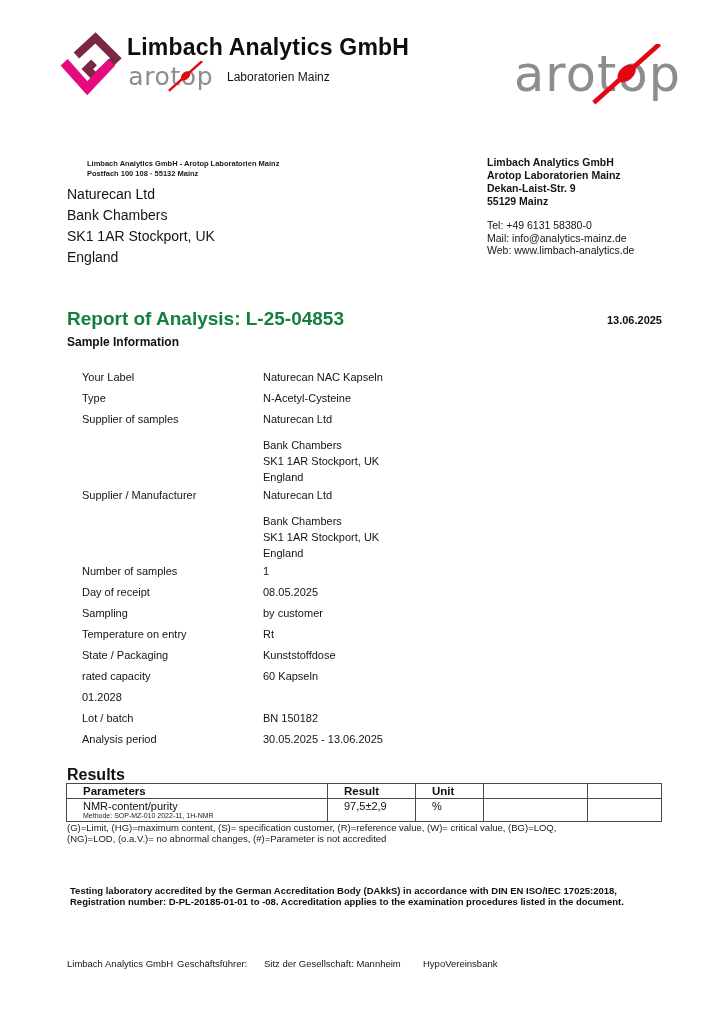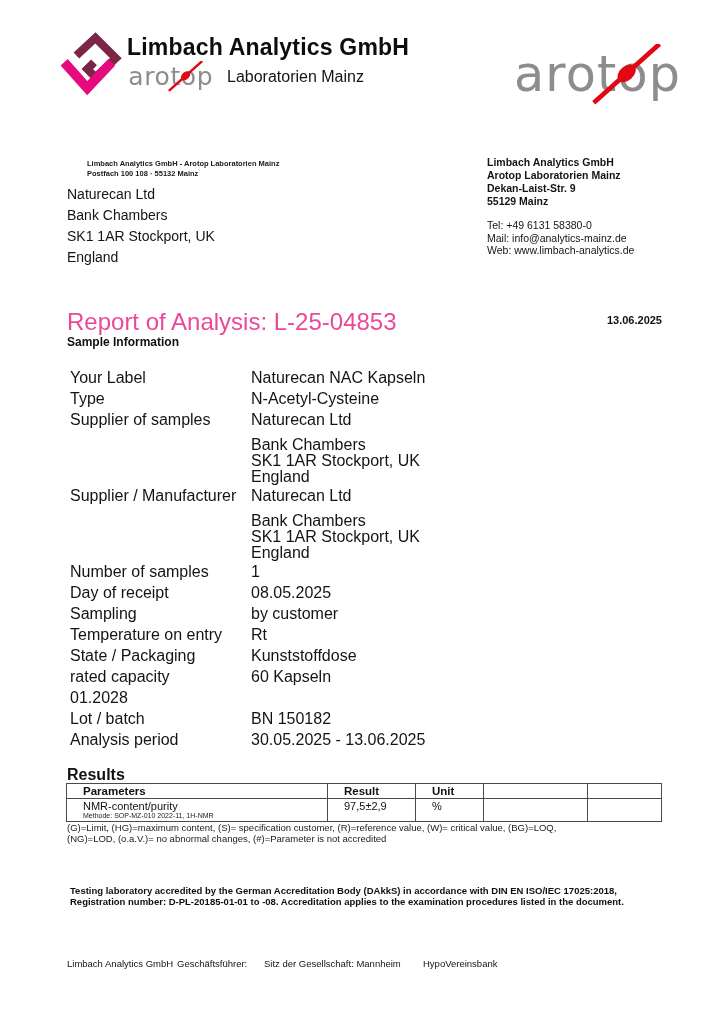--- a/index.html
+++ b/index.html
@@ -4,37 +4,37 @@
 <style>
   * { margin:0; padding:0; box-sizing:border-box; }
   html,body { background:#ffffff; }
   body { font-family:"Liberation Sans", sans-serif; color:#111; }
   .page { position:relative; width:723px; height:1024px; background:#fff; overflow:hidden; }
 
   
   .limbach-logo { position:absolute; left:56px; top:29px; width:68px; height:72px; }
   .company-title { position:absolute; left:127px; top:34px; font-size:23px; font-weight:bold; letter-spacing:0.2px; color:#0d0d0d; }
   .header-line2 { position:absolute; left:128px; top:61px; display:flex; align-items:center; gap:9px; }
-  .header-subtitle { font-size:16px; color:#141414; }
+  .header-subtitle { font-size:12px; color:#141414; }
   .arotop-large { position:absolute; left:514px; top:44px; width:176px; height:61px; }
 
   
   .sender { position:absolute; left:67px; top:159px; font-size:7.5px; font-weight:bold; line-height:10px; color:#1a1a1a;margin-left:20px; }
   .recipient { position:absolute; left:67px; top:184px; font-size:14px; line-height:21px; color:#141414; }
   .lab-block { position:absolute; left:487px; top:156px; font-size:10.5px; color:#141414; }
   .lab-block .bold-lines { font-weight:bold; line-height:13px; }
   .lab-block .contact-lines { margin-top:11px; line-height:12.5px; }
 
   
-  .report-title { position:absolute; left:67px; top:308px; font-size:24px; font-weight:normal; color:#ec4899; }
+  .report-title { position:absolute; left:67px; top:308px; font-size:19px; font-weight:bold; color:#15803d; }
   .report-date { position:absolute; right:61px; top:314px; font-size:11px; font-weight:bold; }
   .section-title { position:absolute; left:67px; top:335px; font-size:12px; font-weight:bold; }
 
   
-  .info-table { position:absolute; left:70px; top:367px; width:580px; font-size:16px; color:#141414; }
+  .info-table { position:absolute; left:82px; top:367px; width:580px; font-size:11px; color:#141414; }
   .info-row { display:flex; line-height:21px; }
   .info-label { width:181px; flex:0 0 181px; }
   .info-value { flex:1; }
   .info-row.addr { line-height:16px; margin-top:7px; }
 
   
   .results-heading { position:absolute; left:67px; top:766px; font-size:16px; font-weight:bold; }
   .results-table { position:absolute; left:66px; top:783px; border-collapse:collapse; table-layout:fixed; width:595px; }
   .results-table th, .results-table td { border:1px solid #4a4a4a; padding:1px 16px; text-align:left; vertical-align:top; }
   .results-table th { font-size:11.5px; font-weight:bold; height:15px; }

